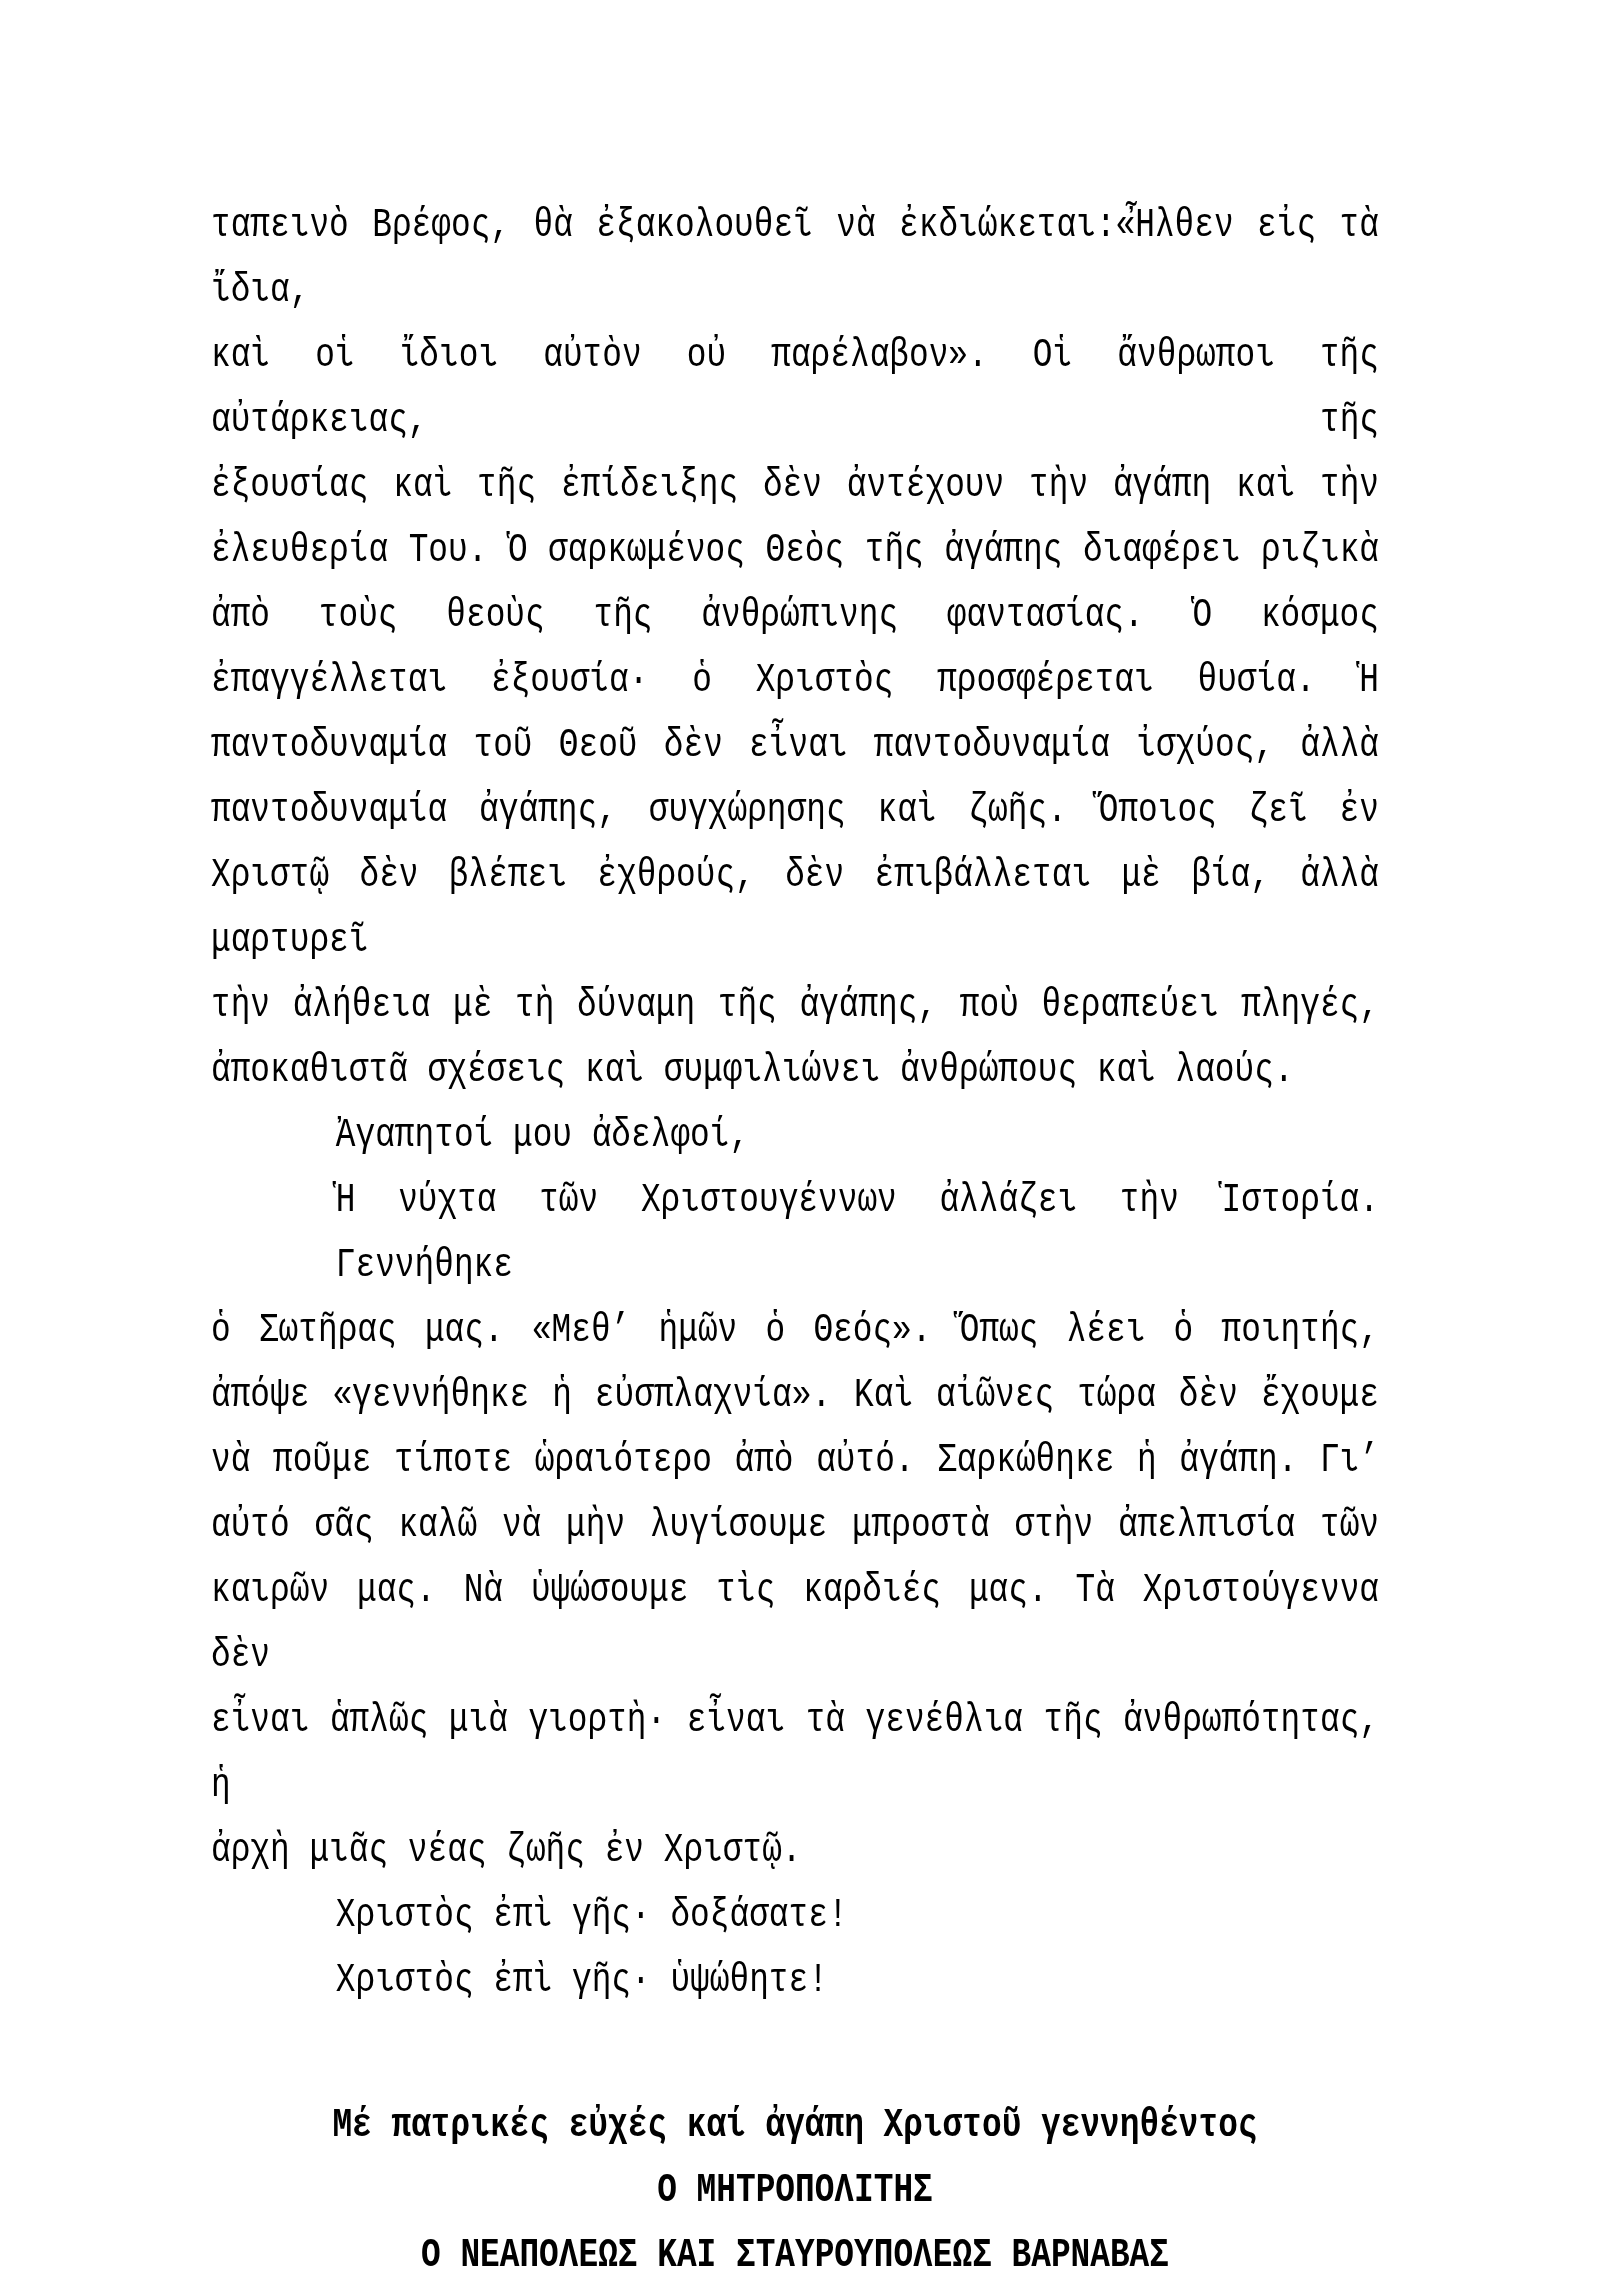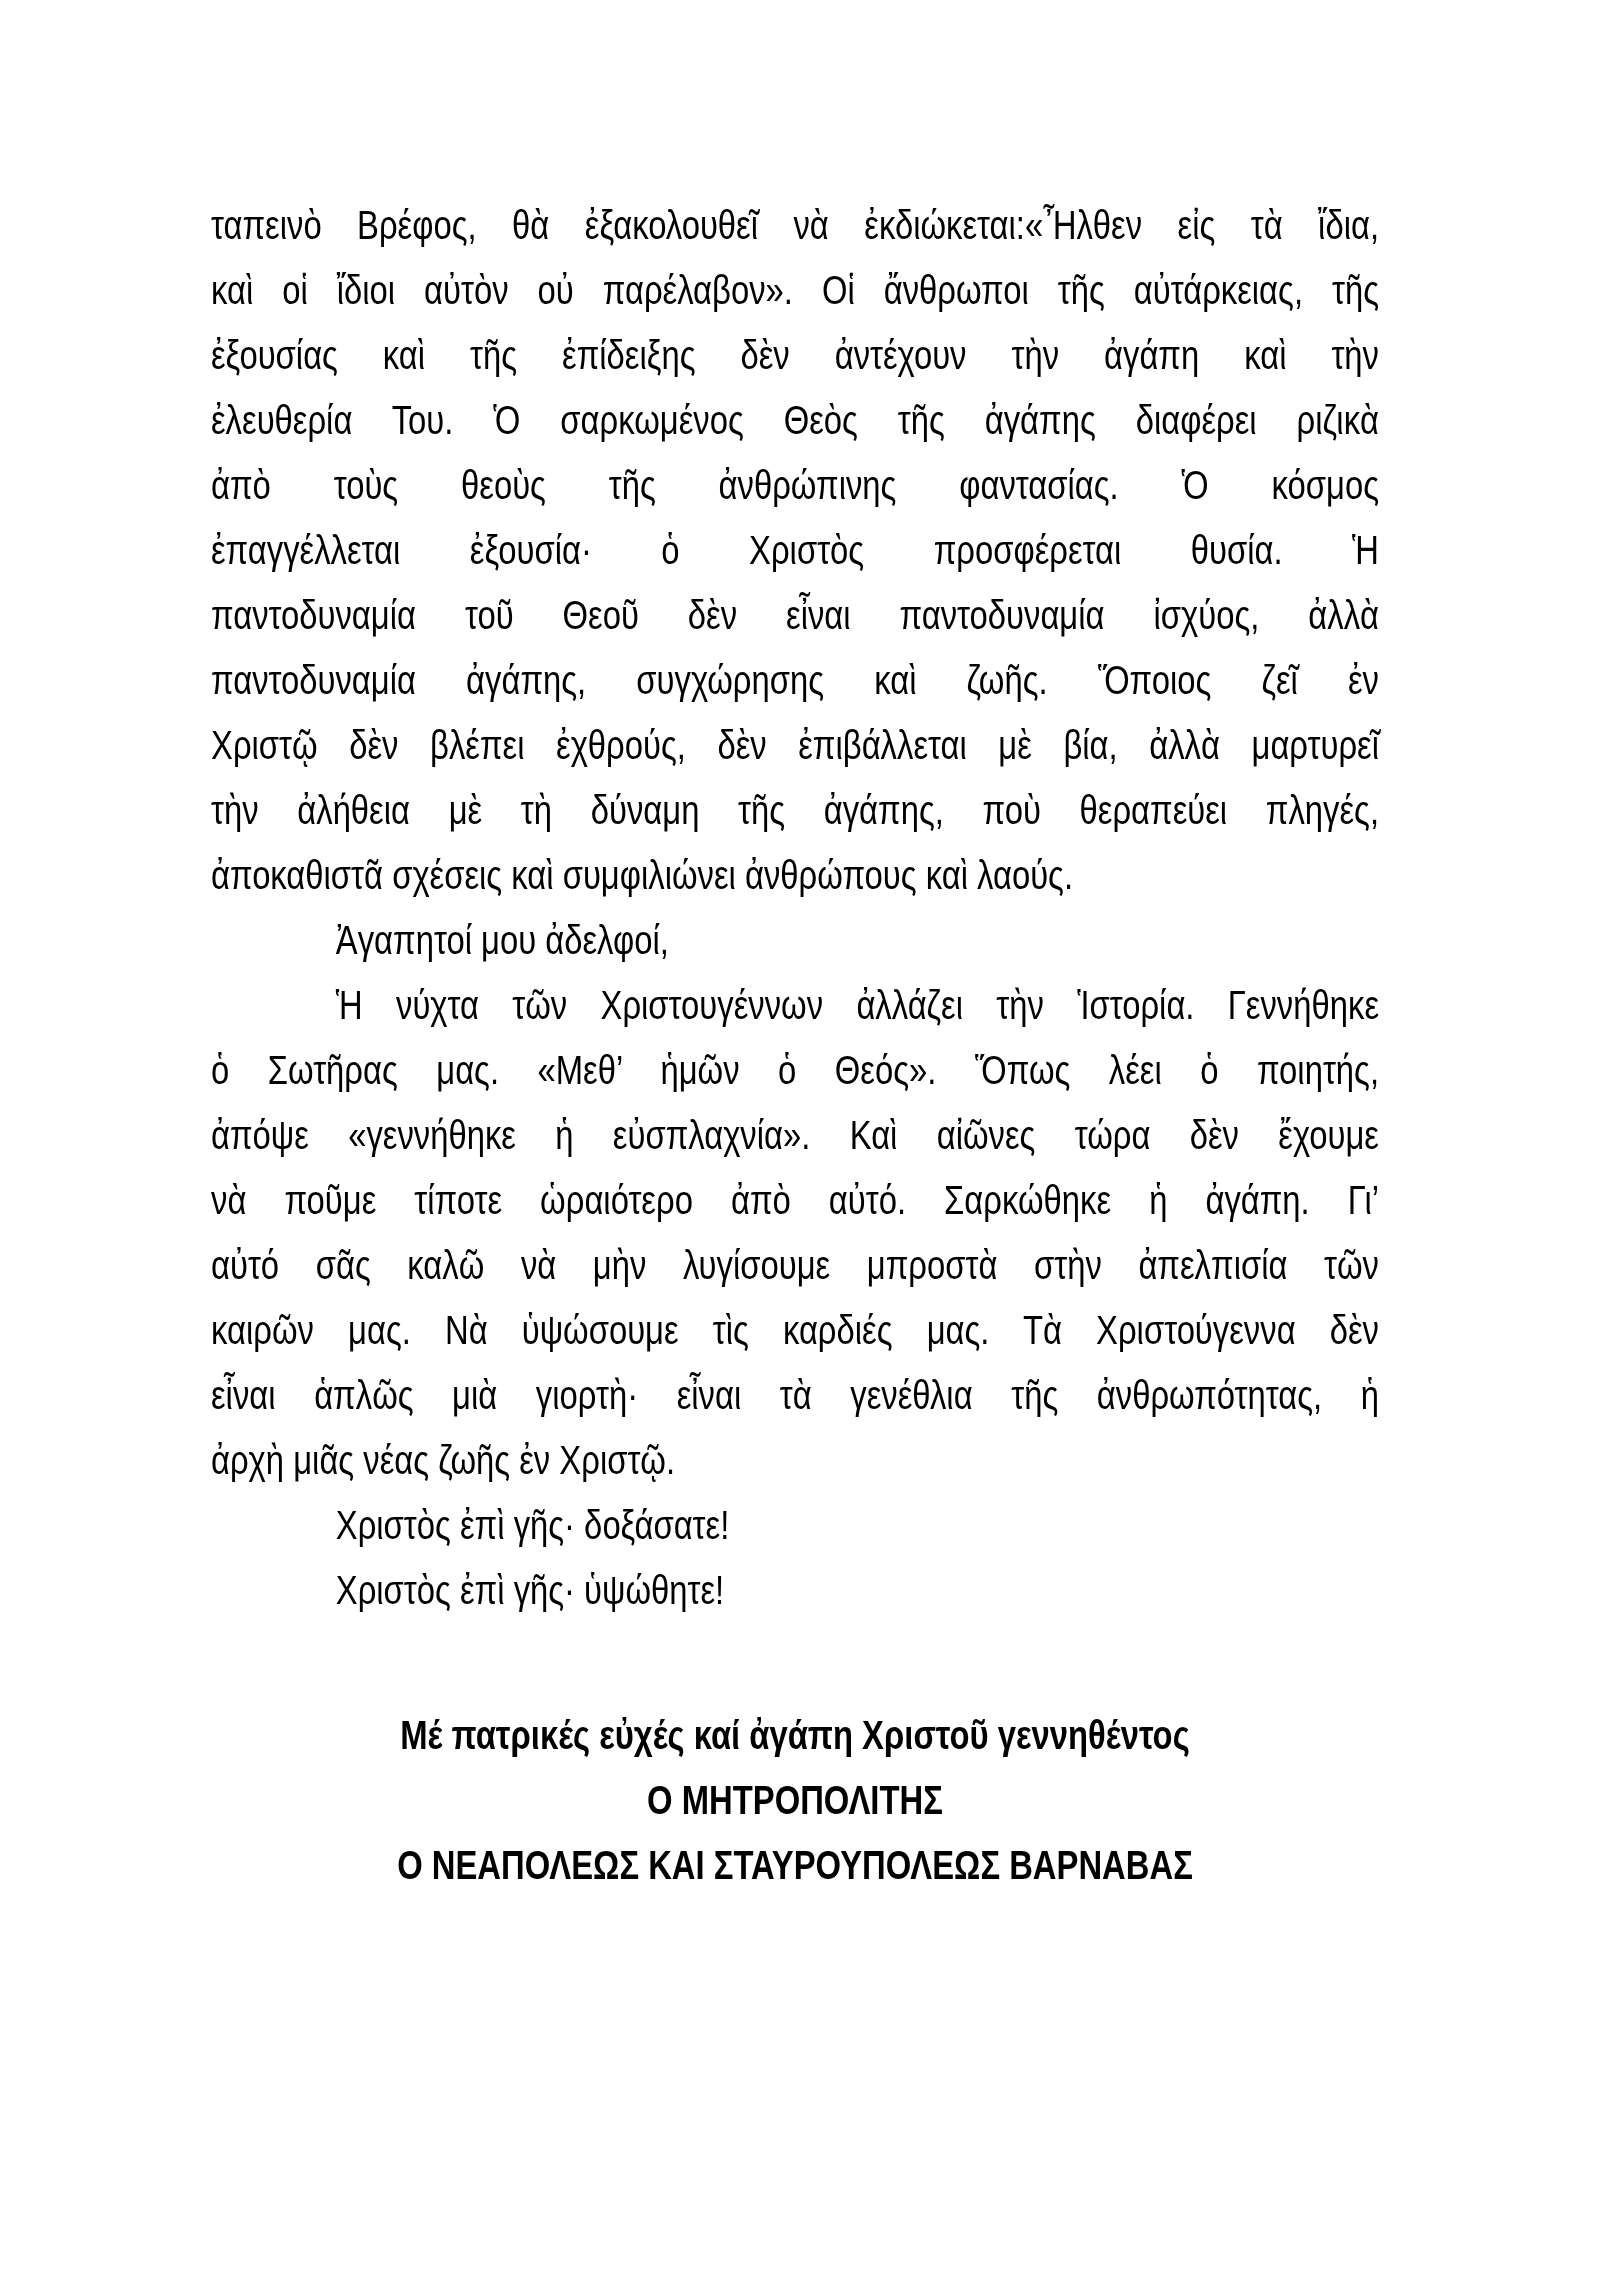--- a/index.html
+++ b/index.html
@@ -6,21 +6,21 @@
     margin: 0;
     padding: 0;
     background: #ffffff;
   }
   .page {
     position: relative;
     width: 1620px;
     height: 2293px;
     background: var(--page-bg, #ffffff);
     overflow: hidden;
-    font-family: Liberation Sans, sans-serif;
+    font-family: Liberation Mono, monospace;
     color: var(--text-color, #000000);
   }
   .content {
     margin-left: 211px;
     padding-top: 193px;
     width: 1460px;
     transform: scaleX(0.8);
     transform-origin: 0 0;
     font-size: 41px;
     line-height: 65px;

